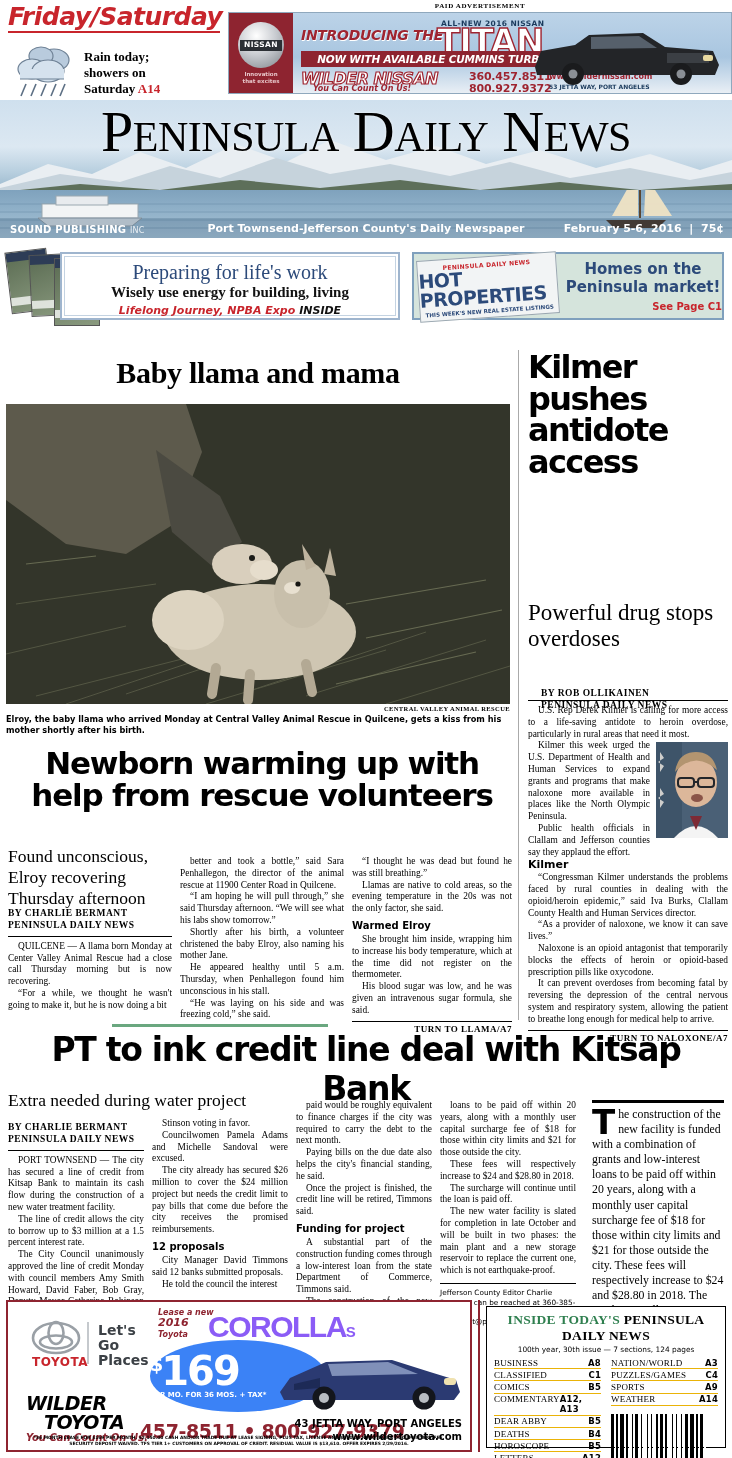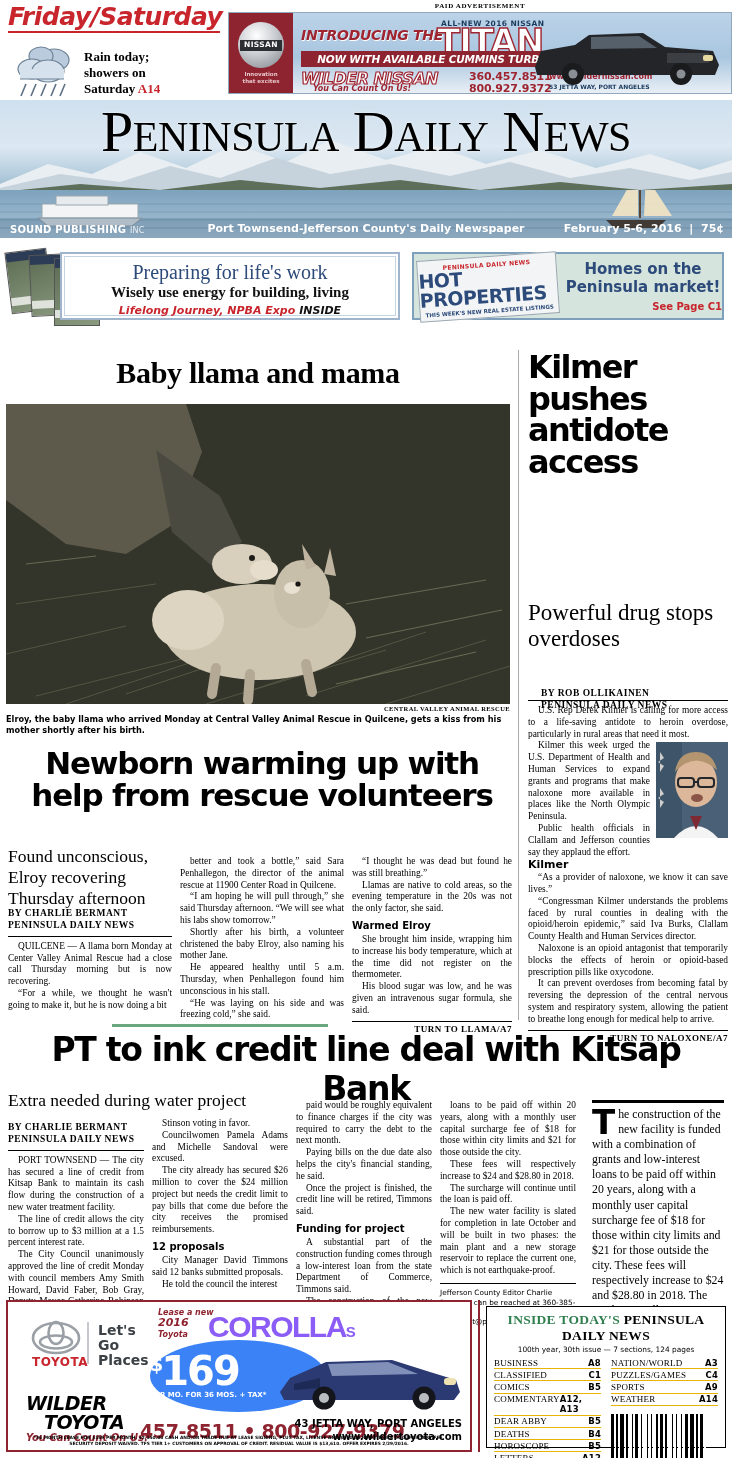--- a/index.html
+++ b/index.html
@@ -680,22 +680,22 @@
           <rect x="42" y="36" width="16" height="9" rx="3" fill="none" stroke="#23262a" stroke-width="2"></rect>
           <path d="M38 40 h4" stroke="#23262a" stroke-width="2"></path>
           <ellipse cx="41" cy="56" rx="6" ry="4" fill="#8a5448"></ellipse>
           <path d="M18 96 q22 -24 44 0 Z" fill="#f4f4f4"></path>
           <path d="M34 74 l6 14 l6 -14 Z" fill="#7d2a35"></path>
         </svg>
       </div>
       <p>Kilmer this week urged the U.S. Department of Health and Human Services to expand grants and programs that make naloxone more available in places like the North Olympic Peninsula.</p>
       <p>Public health officials in Clallam and Jefferson counties say they applaud the effort.</p>
       <div class="kil-cap">Kilmer</div>
+      <p>“Congressman Kilmer understands the problems faced by rural counties in dealing with the opioid/heroin epidemic,” said Iva Burks, Clallam County Health and Human Services director.</p>
       <p>“As a provider of naloxone, we know it can save lives.”</p>
-      <p>“Congressman Kilmer understands the problems faced by rural counties in dealing with the opioid/heroin epidemic,” said Iva Burks, Clallam County Health and Human Services director.</p>
       <p>Naloxone is an opioid antagonist that temporarily blocks the effects of heroin or opioid-based prescription pills like oxycodone.</p>
       <p>It can prevent overdoses from becoming fatal by reversing the depression of the central nervous system and respiratory system, allowing the patient to breathe long enough for medical help to arrive.</p>
     </div>
     <div class="jumpline">TURN TO NALOXONE/A7</div>
   </div>
 
   <div class="green-rule"></div>
   <div class="pt-head">PT to ink credit line deal with Kitsap Bank</div>
   <div class="pt-deck">Extra needed during water project</div>
 

